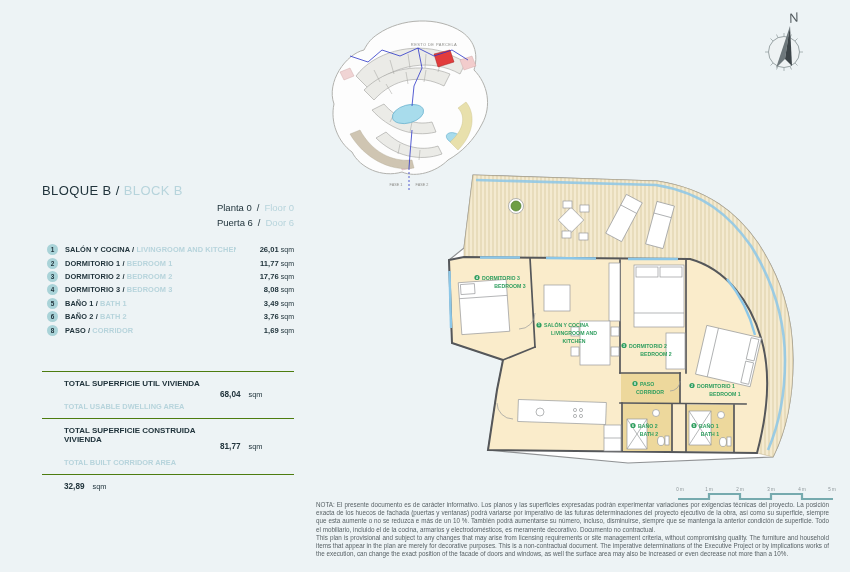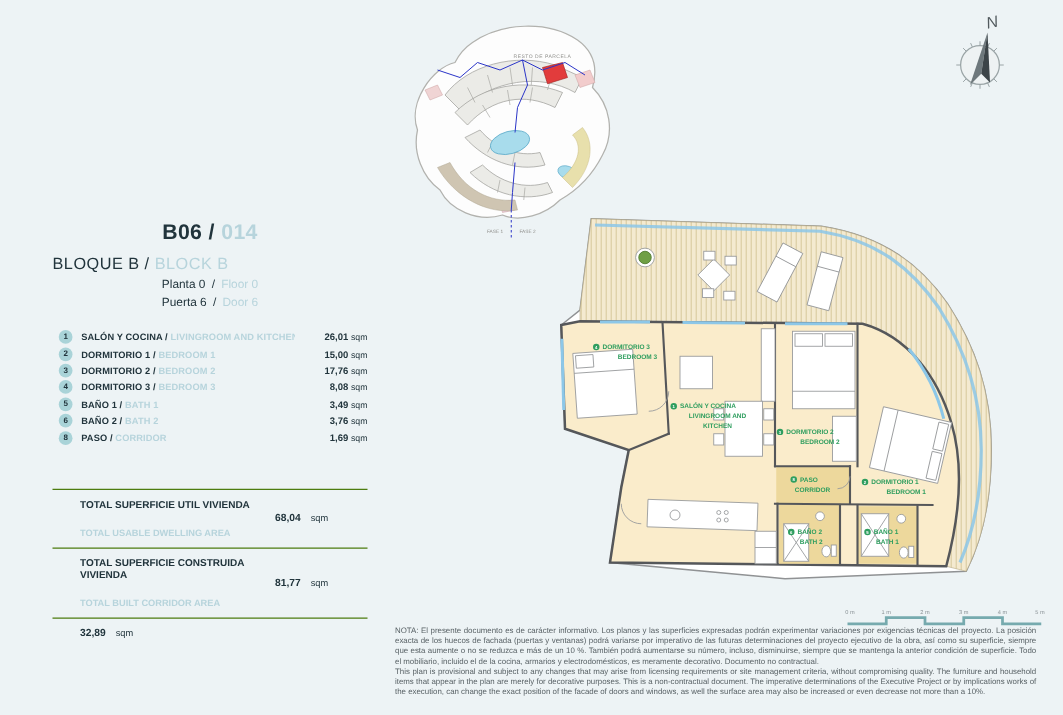--- a/index.html
+++ b/index.html
@@ -6,21 +6,21 @@
   body{width:850px;height:572px;position:relative;background:#edf3f5;overflow:hidden;
        font-family:"Liberation Sans",sans-serif;color:#21343c}
   .abs{position:absolute}
   svg text{font-family:"Liberation Sans",sans-serif}
 
   
   .sidebar{position:absolute;left:42px;top:176px;width:252px}
   .unit-title{text-align:center;font-size:17px;font-weight:700;letter-spacing:.3px}
   .lt{color:#b7d4dc}
   .block-line{font-size:13px;font-weight:400;margin-top:7px;letter-spacing:.4px}
-  .fd{display:flex;justify-content:center;gap:5px;font-size:9.5px;margin-top:4px}
+  .fd{display:flex;justify-content:flex-end;gap:5px;font-size:9.5px;margin-top:4px}
   .room-list{margin-top:15px}
   .room-row{display:flex;align-items:center;height:13.4px;font-size:7.4px}
   .badge{width:11px;height:11px;border-radius:50%;background:#a9d3d8;display:flex;align-items:center;
          justify-content:center;font-size:6.4px;font-weight:700;margin:0 7px 0 5px;flex:none;color:#21343c}
   .room-label{flex:1;font-weight:700;letter-spacing:.1px;white-space:nowrap;overflow:hidden}
   .room-label .en{color:#b7d4dc}
   .room-area{width:58px;text-align:right;font-size:7.6px;font-weight:700;white-space:nowrap}
   .room-area .unit{font-weight:400;font-size:7px}
   .totals{margin-top:34px}
   .total-row{display:flex;align-items:center;border-top:1px solid #4d7c0f;padding:7px 0 7px 22px}
@@ -38,25 +38,20 @@
   
   #siteplan{left:316px;top:10px;width:190px;height:190px}
   #compass{left:756px;top:10px;width:60px;height:70px}
   #floorplan{left:428px;top:163px;width:405px;height:350px}
   #scalebar{left:674px;top:485px;width:164px;height:20px}
 </style>
 </head>
 <body>
 
 <div class="sidebar">
-  <div class="unit-title">
-    <span>B06</span>
-    <span>/</span>
-    <span class="lt">014</span>
-  </div>
   <div class="block-line">
     <span>BLOQUE B</span>
     <span>/</span>
     <span class="lt">BLOCK B</span>
   </div>
   <div class="fd">
     <span>Planta 0</span>
     <span>/</span>
     <span class="lt">Floor 0</span>
   </div>
@@ -68,21 +63,21 @@
 
   <div class="room-list">
     <div class="room-row">
       <span class="badge">1</span>
       <span class="room-label"><span>SALÓN Y COCINA</span> <span>/</span> <span class="en">LIVINGROOM AND KITCHEN</span></span>
       <span class="room-area"><span>26,01</span> <span class="unit">sqm</span></span>
     </div>
     <div class="room-row">
       <span class="badge">2</span>
       <span class="room-label"><span>DORMITORIO 1</span> <span>/</span> <span class="en">BEDROOM 1</span></span>
-      <span class="room-area"><span>15,00</span> <span class="unit">sqm</span></span>
+      <span class="room-area"><span>11,77</span> <span class="unit">sqm</span></span>
     </div>
     <div class="room-row">
       <span class="badge">3</span>
       <span class="room-label"><span>DORMITORIO 2</span> <span>/</span> <span class="en">BEDROOM 2</span></span>
       <span class="room-area"><span>17,76</span> <span class="unit">sqm</span></span>
     </div>
     <div class="room-row">
       <span class="badge">4</span>
       <span class="room-label"><span>DORMITORIO 3</span> <span>/</span> <span class="en">BEDROOM 3</span></span>
       <span class="room-area"><span>8,08</span> <span class="unit">sqm</span></span>

